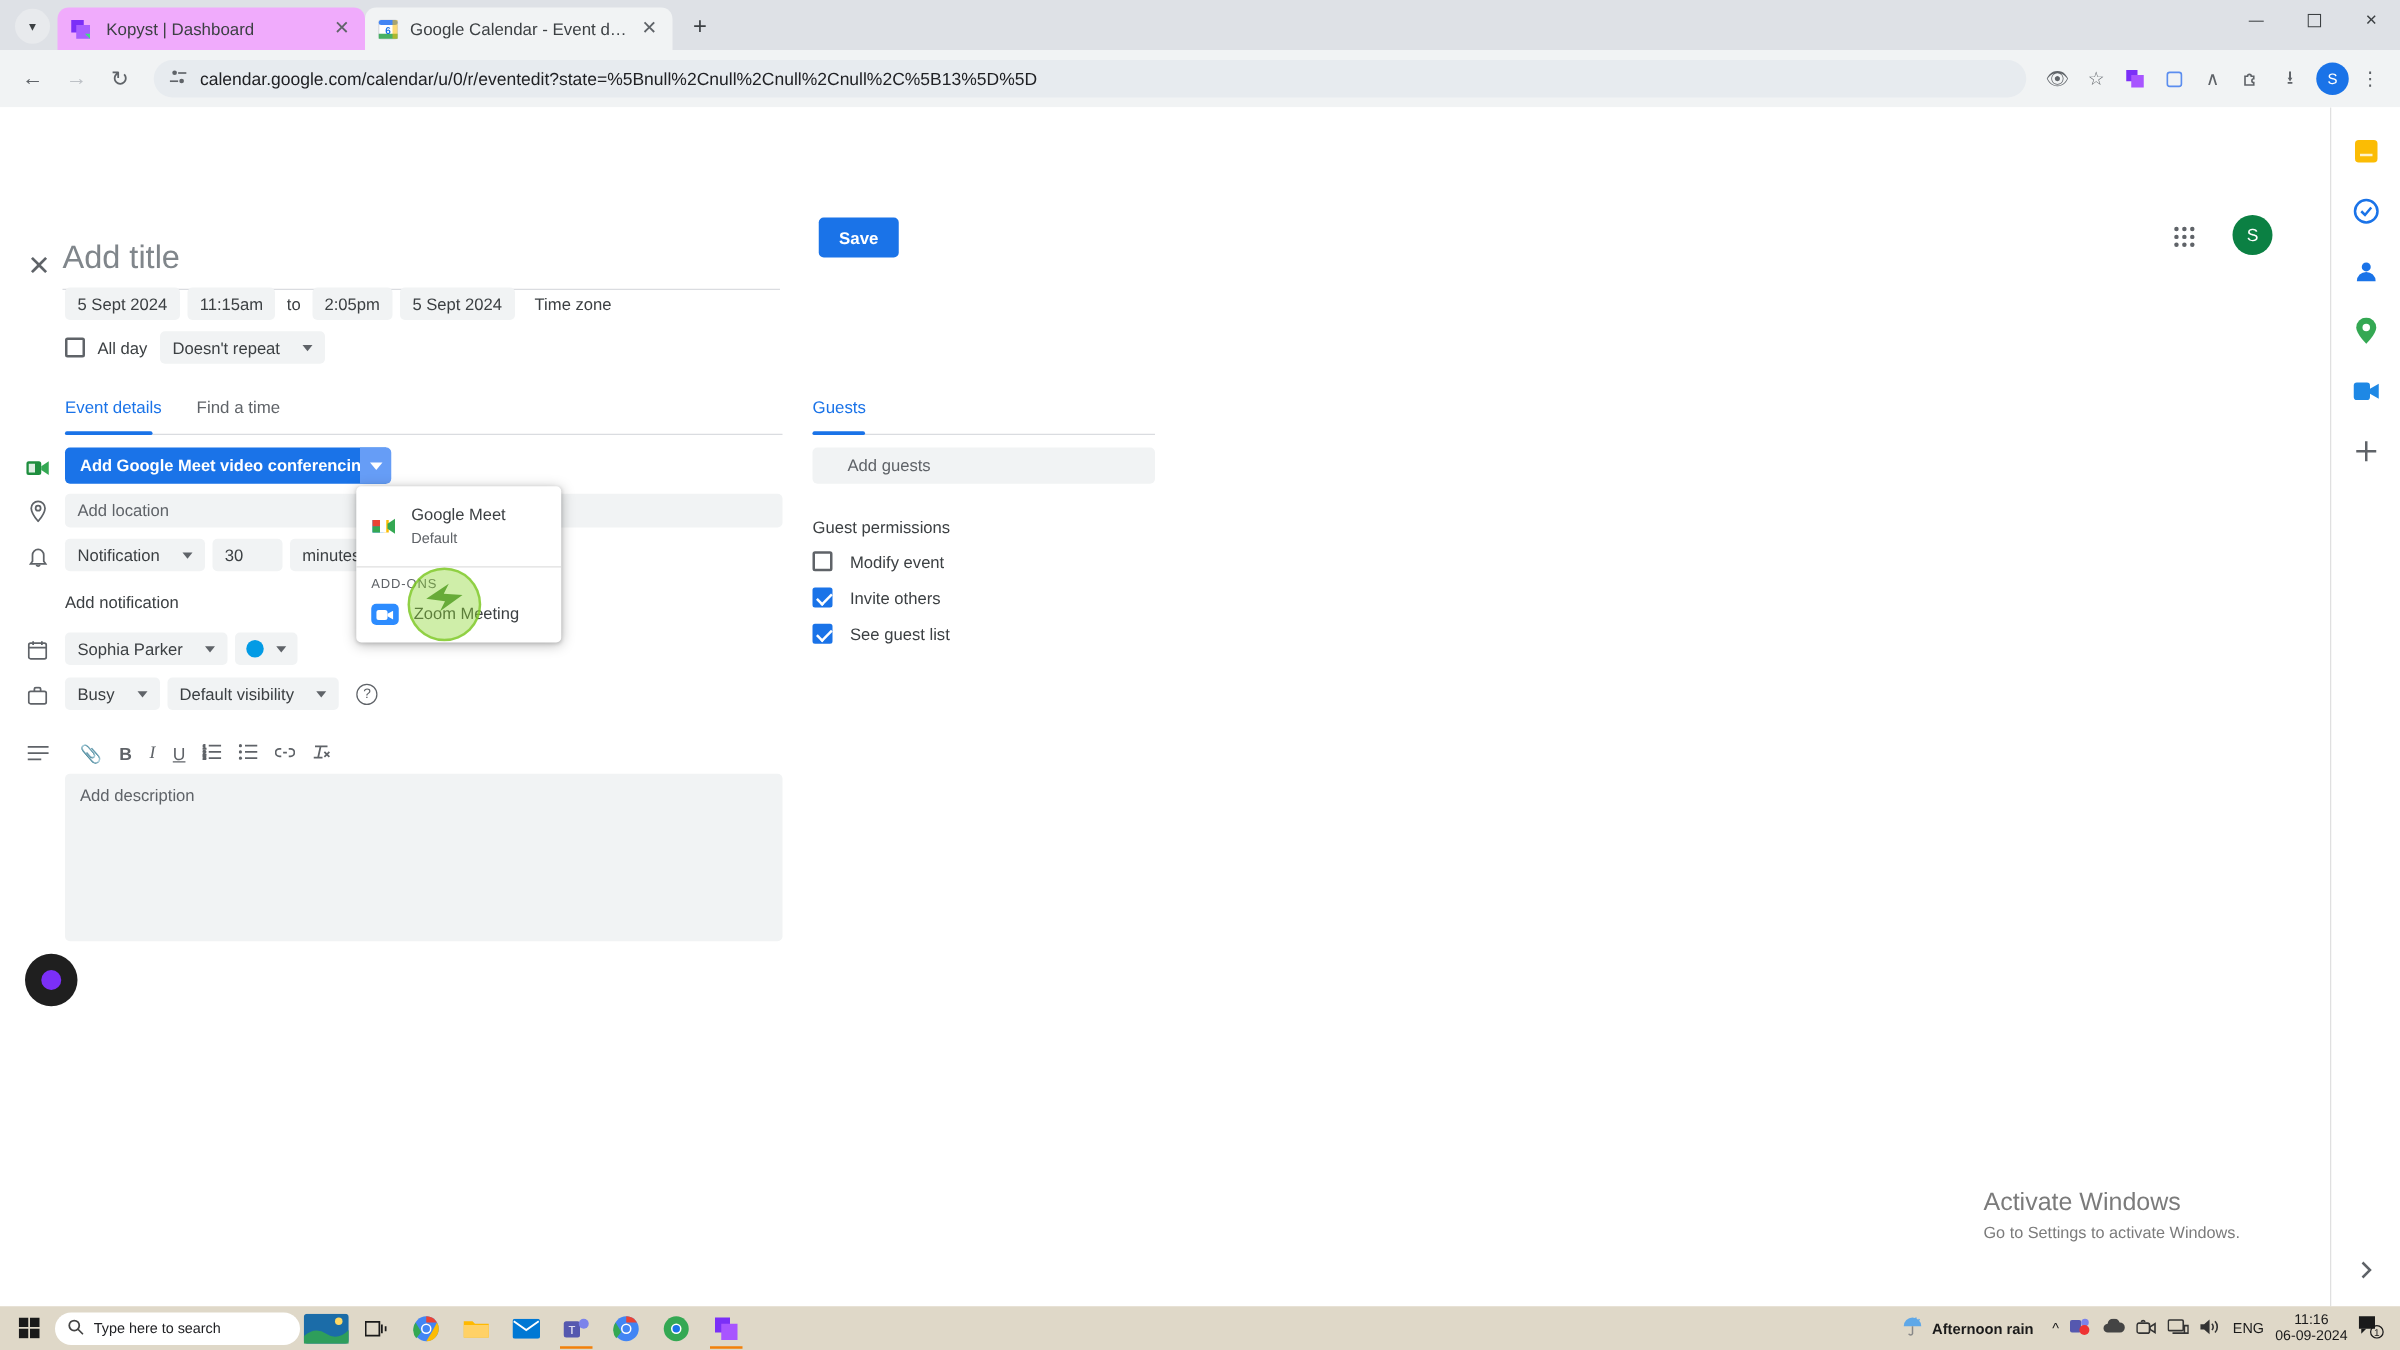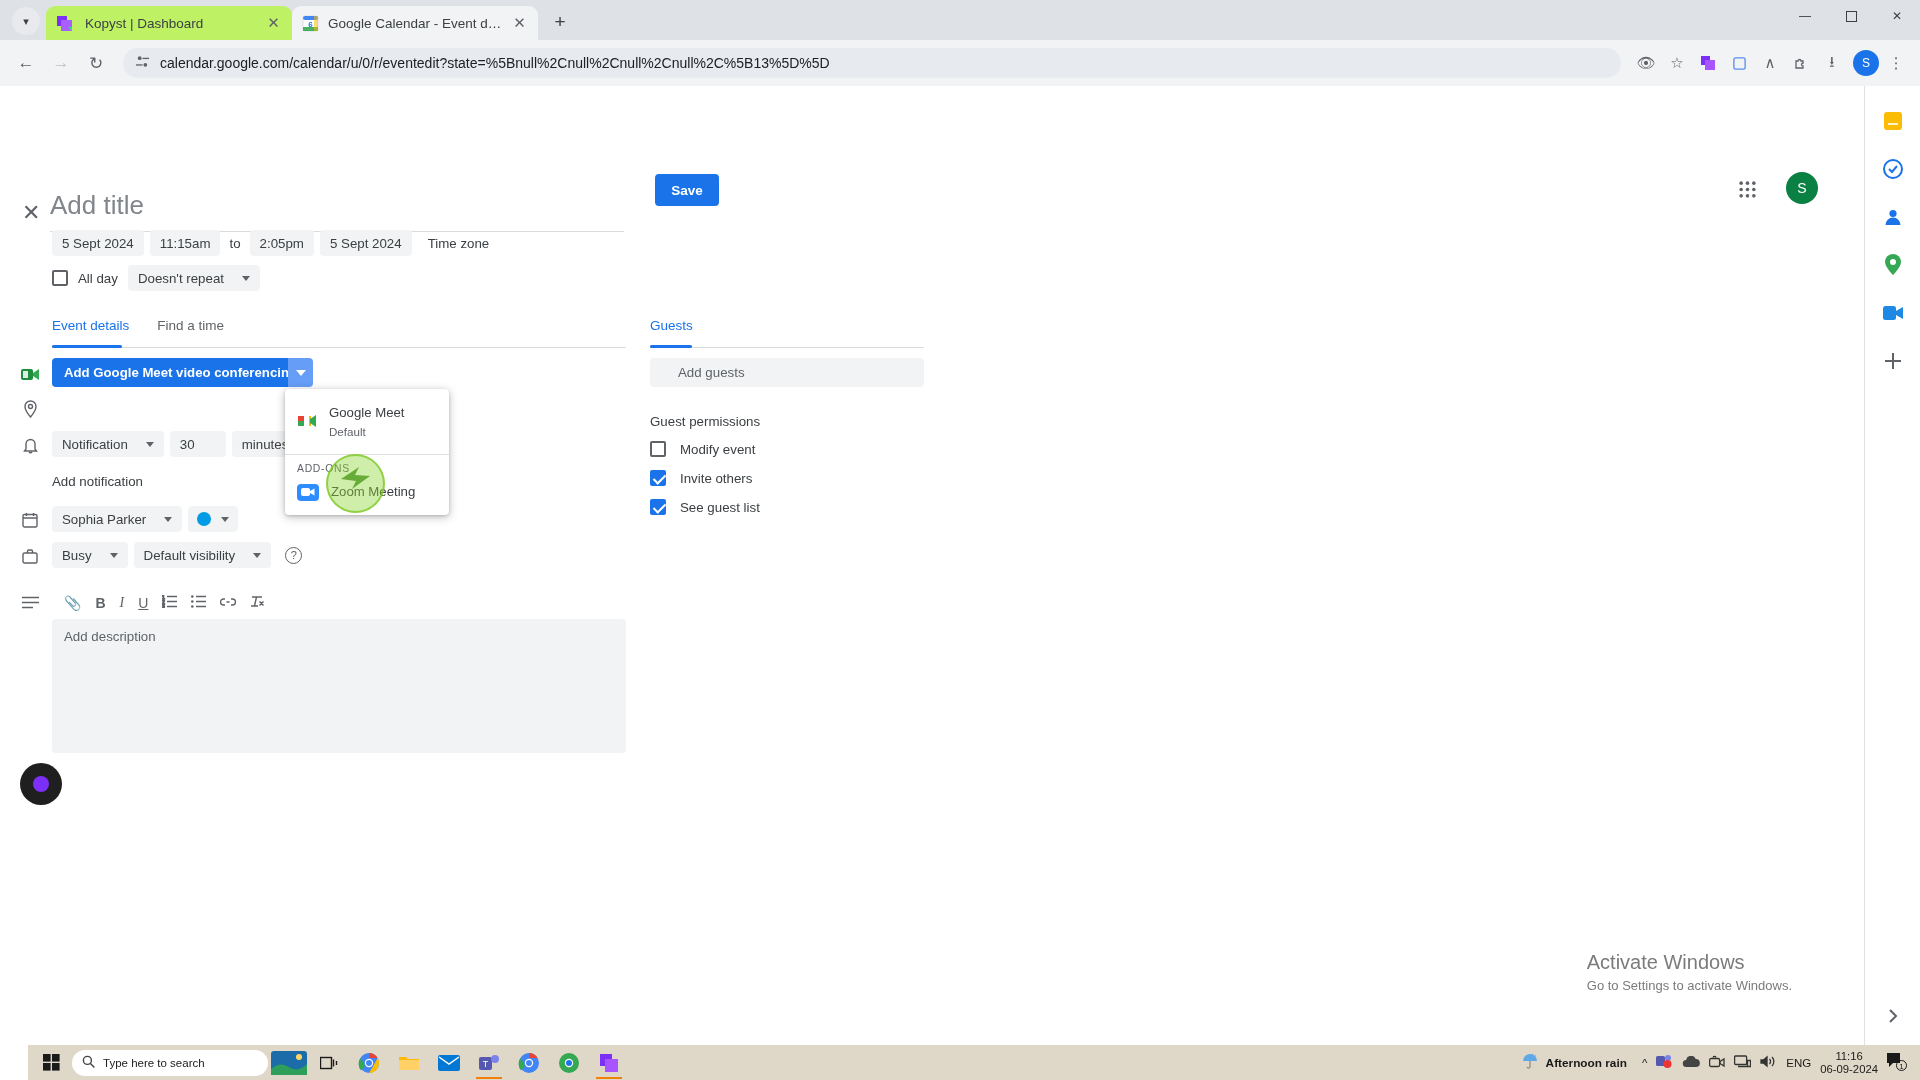--- a/index.html
+++ b/index.html
@@ -21,21 +21,21 @@
     width: 28px; height: 28px; margin: 0 6px 5px 4px;
     border-radius: 50%; background: #e8eaed;
     display: flex; align-items: center; justify-content: center;
     color: #3c4043; font-size: 11px;
   }
   .tab {
     height: 34px; width: 246px; display: flex; align-items: center;
     padding: 0 10px; border-radius: 9px 9px 0 0; position: relative;
     font-size: 14px; color: #3c4043; gap: 9px;
   }
-  .tab.inactive { background: #bef264; gap: 12px; }
+  .tab.inactive { background: #f0abfc; gap: 12px; }
   .tab.active { background: #f1f3f4; }
   .tab-favicon { width: 17px; height: 17px; flex: none; position: relative; }
   .fav-kopyst { width:17px; height:17px; }
   .tab-title { flex: 1; white-space: nowrap; overflow: hidden; text-overflow: ellipsis; font-size: 13.5px; }
   .tab-close { width: 17px; height: 17px; flex: none; color: #5f6368; font-size: 15px; line-height: 15px; text-align: center; }
   .new-tab { width: 28px; height: 28px; margin-left: 8px; margin-bottom: 4px;
     display: flex; align-items: center; justify-content: center; color: #3c4043; font-size: 19px; }
   .win-controls { margin-left: auto; display: flex; align-items: flex-start; height: 40px; }
   .win-btn { width: 46px; height: 32px; display: flex; align-items: center; justify-content: center;
     color: #3c4043; font-size: 12px; }
@@ -189,21 +189,21 @@
   }
   .cursor-arrow { position:absolute; left: 339px; top: 379px; z-index: 61; }
 
   
   .watermark { position: absolute; right: 72px; bottom: 52px; text-align: left; color: #7b7b7b; }
   .wm1 { font-size: 20px; }
   .wm2 { font-size: 13px; margin-top: 4px; }
 
   
   .taskbar { height: 35px; background: #dfd8c8; display: flex; align-items: center;
-    padding: 0 4px; gap: 2px; position: relative; margin-left: 28px; }
+    padding: 0 4px; gap: 2px; position: relative; }
   .tb-start { width: 38px; height: 33px; display:flex; align-items:center; justify-content:center; }
   .tb-search { width: 196px; height: 26px; background: #fff; border-radius: 13px;
     display: flex; align-items: center; gap: 8px; padding: 0 10px; font-size: 11.5px; color: #202124; }
   .tb-app { width: 38px; height: 33px; display:flex; align-items:center; justify-content:center; position:relative; }
   .tb-app.active::after { content:''; position:absolute; bottom:0; left:6px; right:6px; height:2px; background:#f2800a; }
   .tray { margin-left: auto; display: flex; align-items: center; gap: 9px; padding-right: 8px;
     font-size: 11.5px; color: #1a1a1a; }
   .tray-clock { text-align: center; line-height: 1.15; font-size: 11.3px; }
   .weather { display:flex; align-items:center; gap:7px; font-size: 11.8px; color:#1a1a1a; margin-right: 6px; font-weight: bold;}
 
@@ -388,20 +388,21 @@
         <svg width="17" height="13" viewBox="0 0 17 13" stroke="#5f6368" stroke-width="1.5">
           <path d="M0 1.5h17M0 6.5h17M0 11.5h11"></path>
         </svg>
       </div>
 
       <div class="meet-btn">Add Google Meet video conferencing</div>
       <div class="meet-arrow">
         <span class="caret"></span>
       </div>
 
+      <div class="location-field">Add location</div>
 
       <div class="notif-row">
         <span class="chip sel">
           <span>Notification</span>
           <span class="caret"></span>
         </span>
         <span class="notif-num">30</span>
         <span class="chip sel">
           <span>minutes</span>
           <span class="caret"></span>

